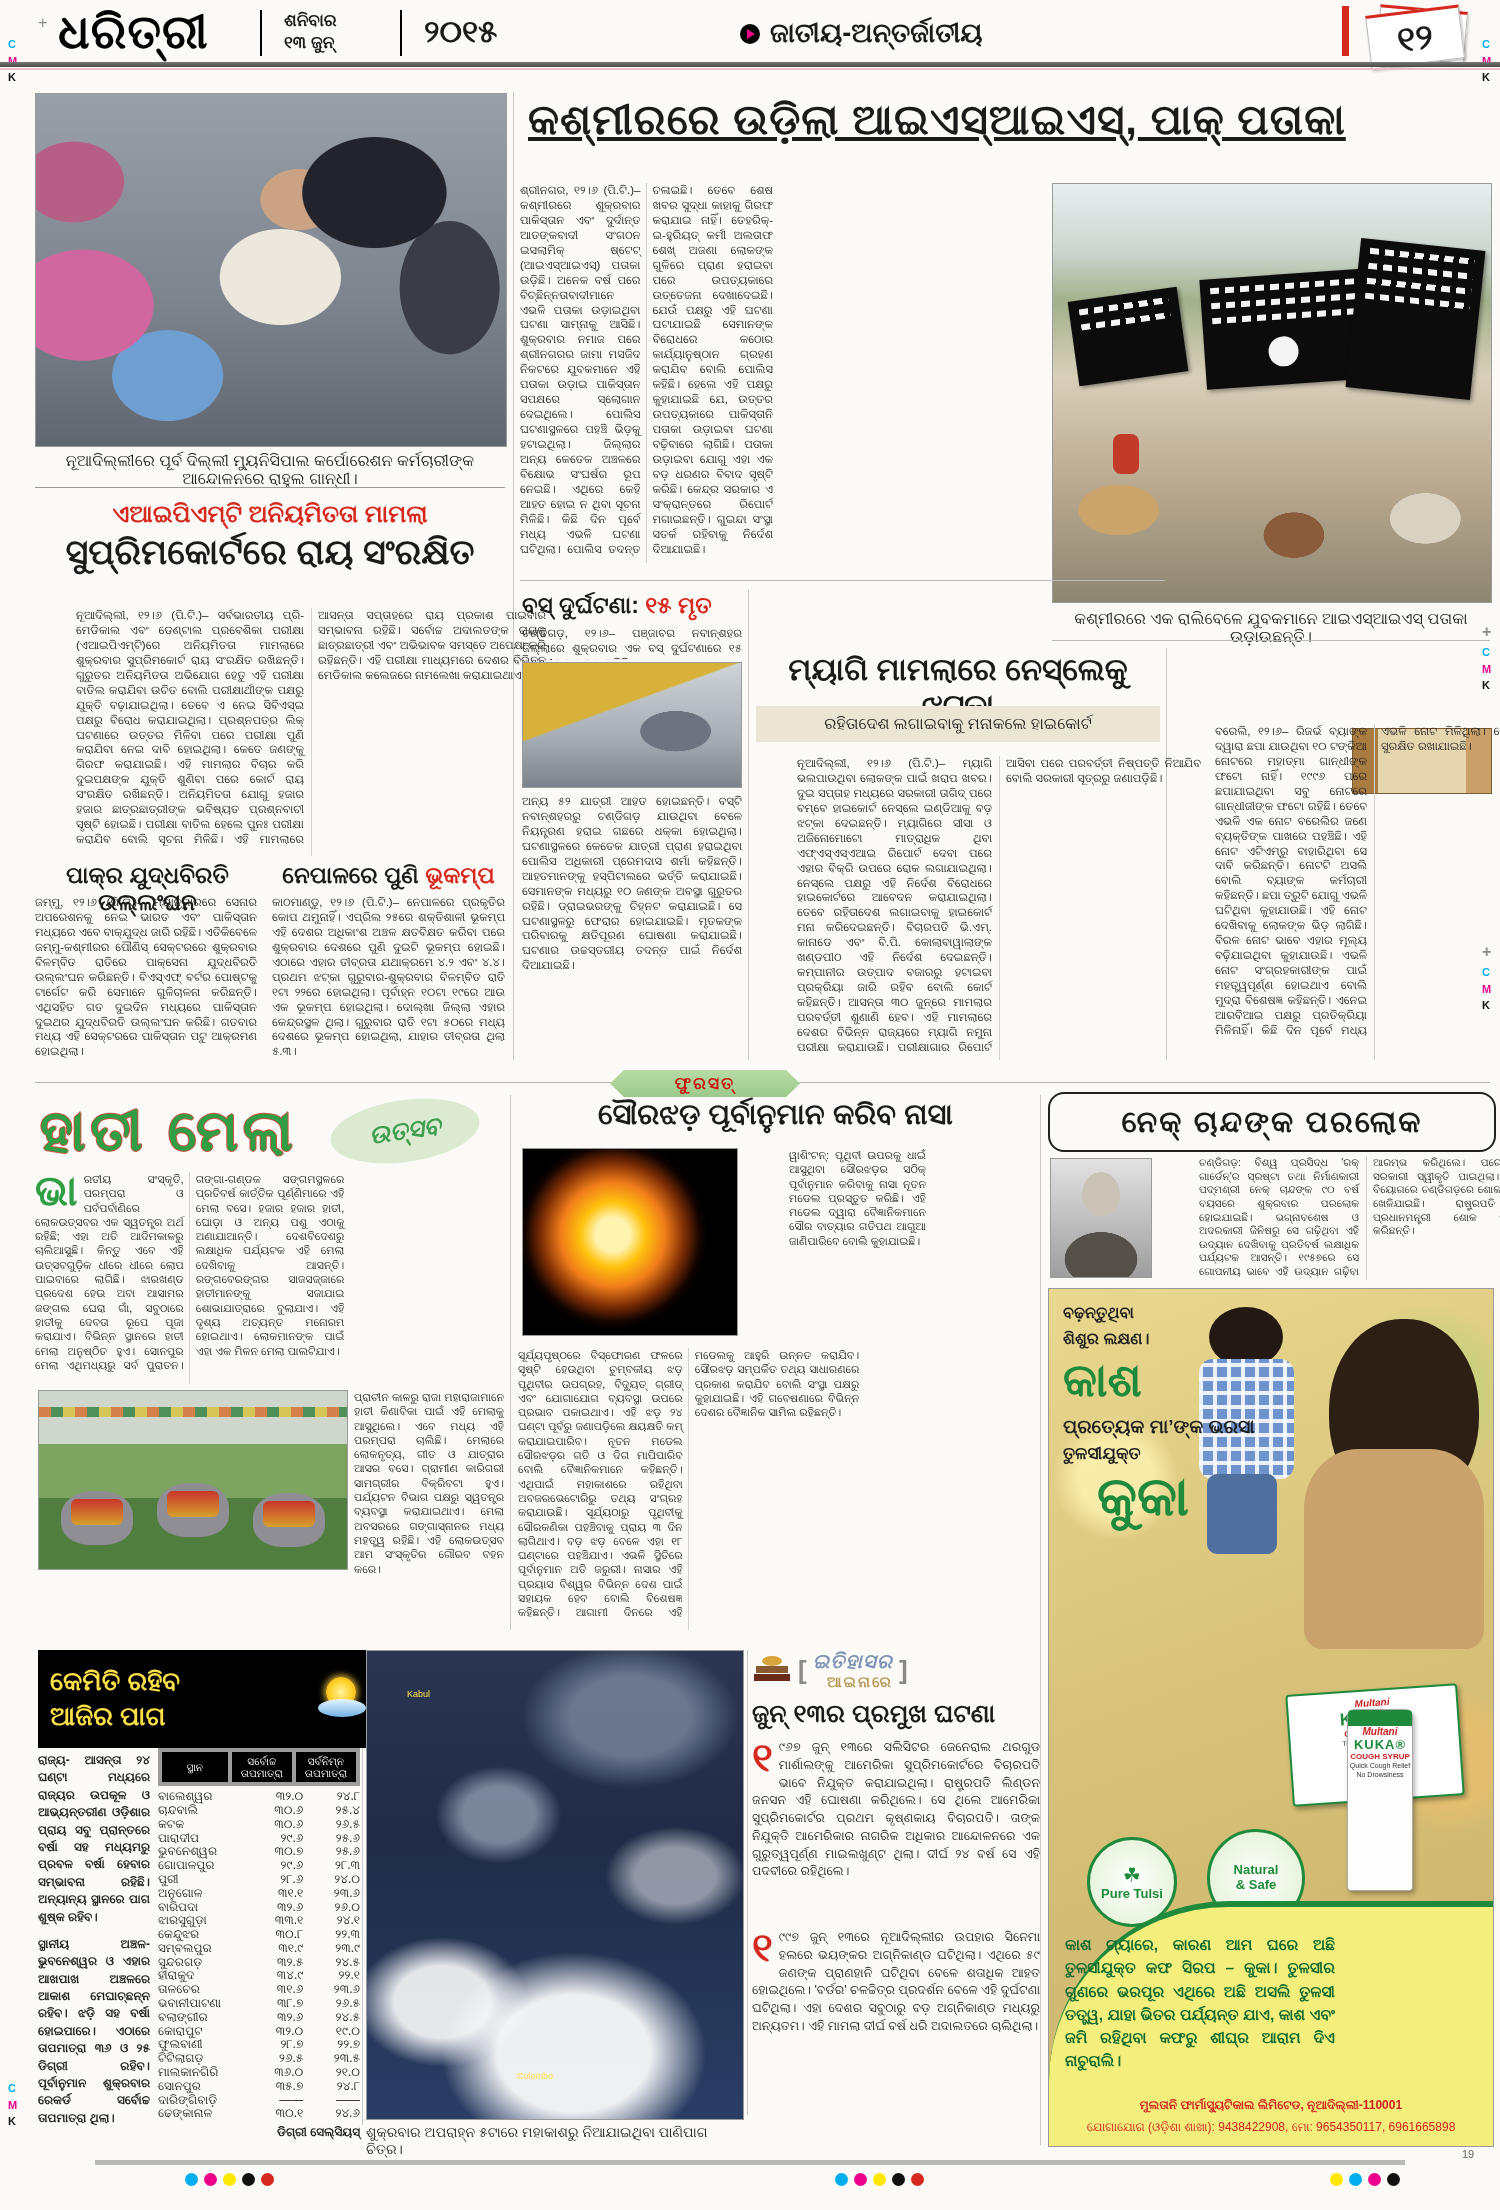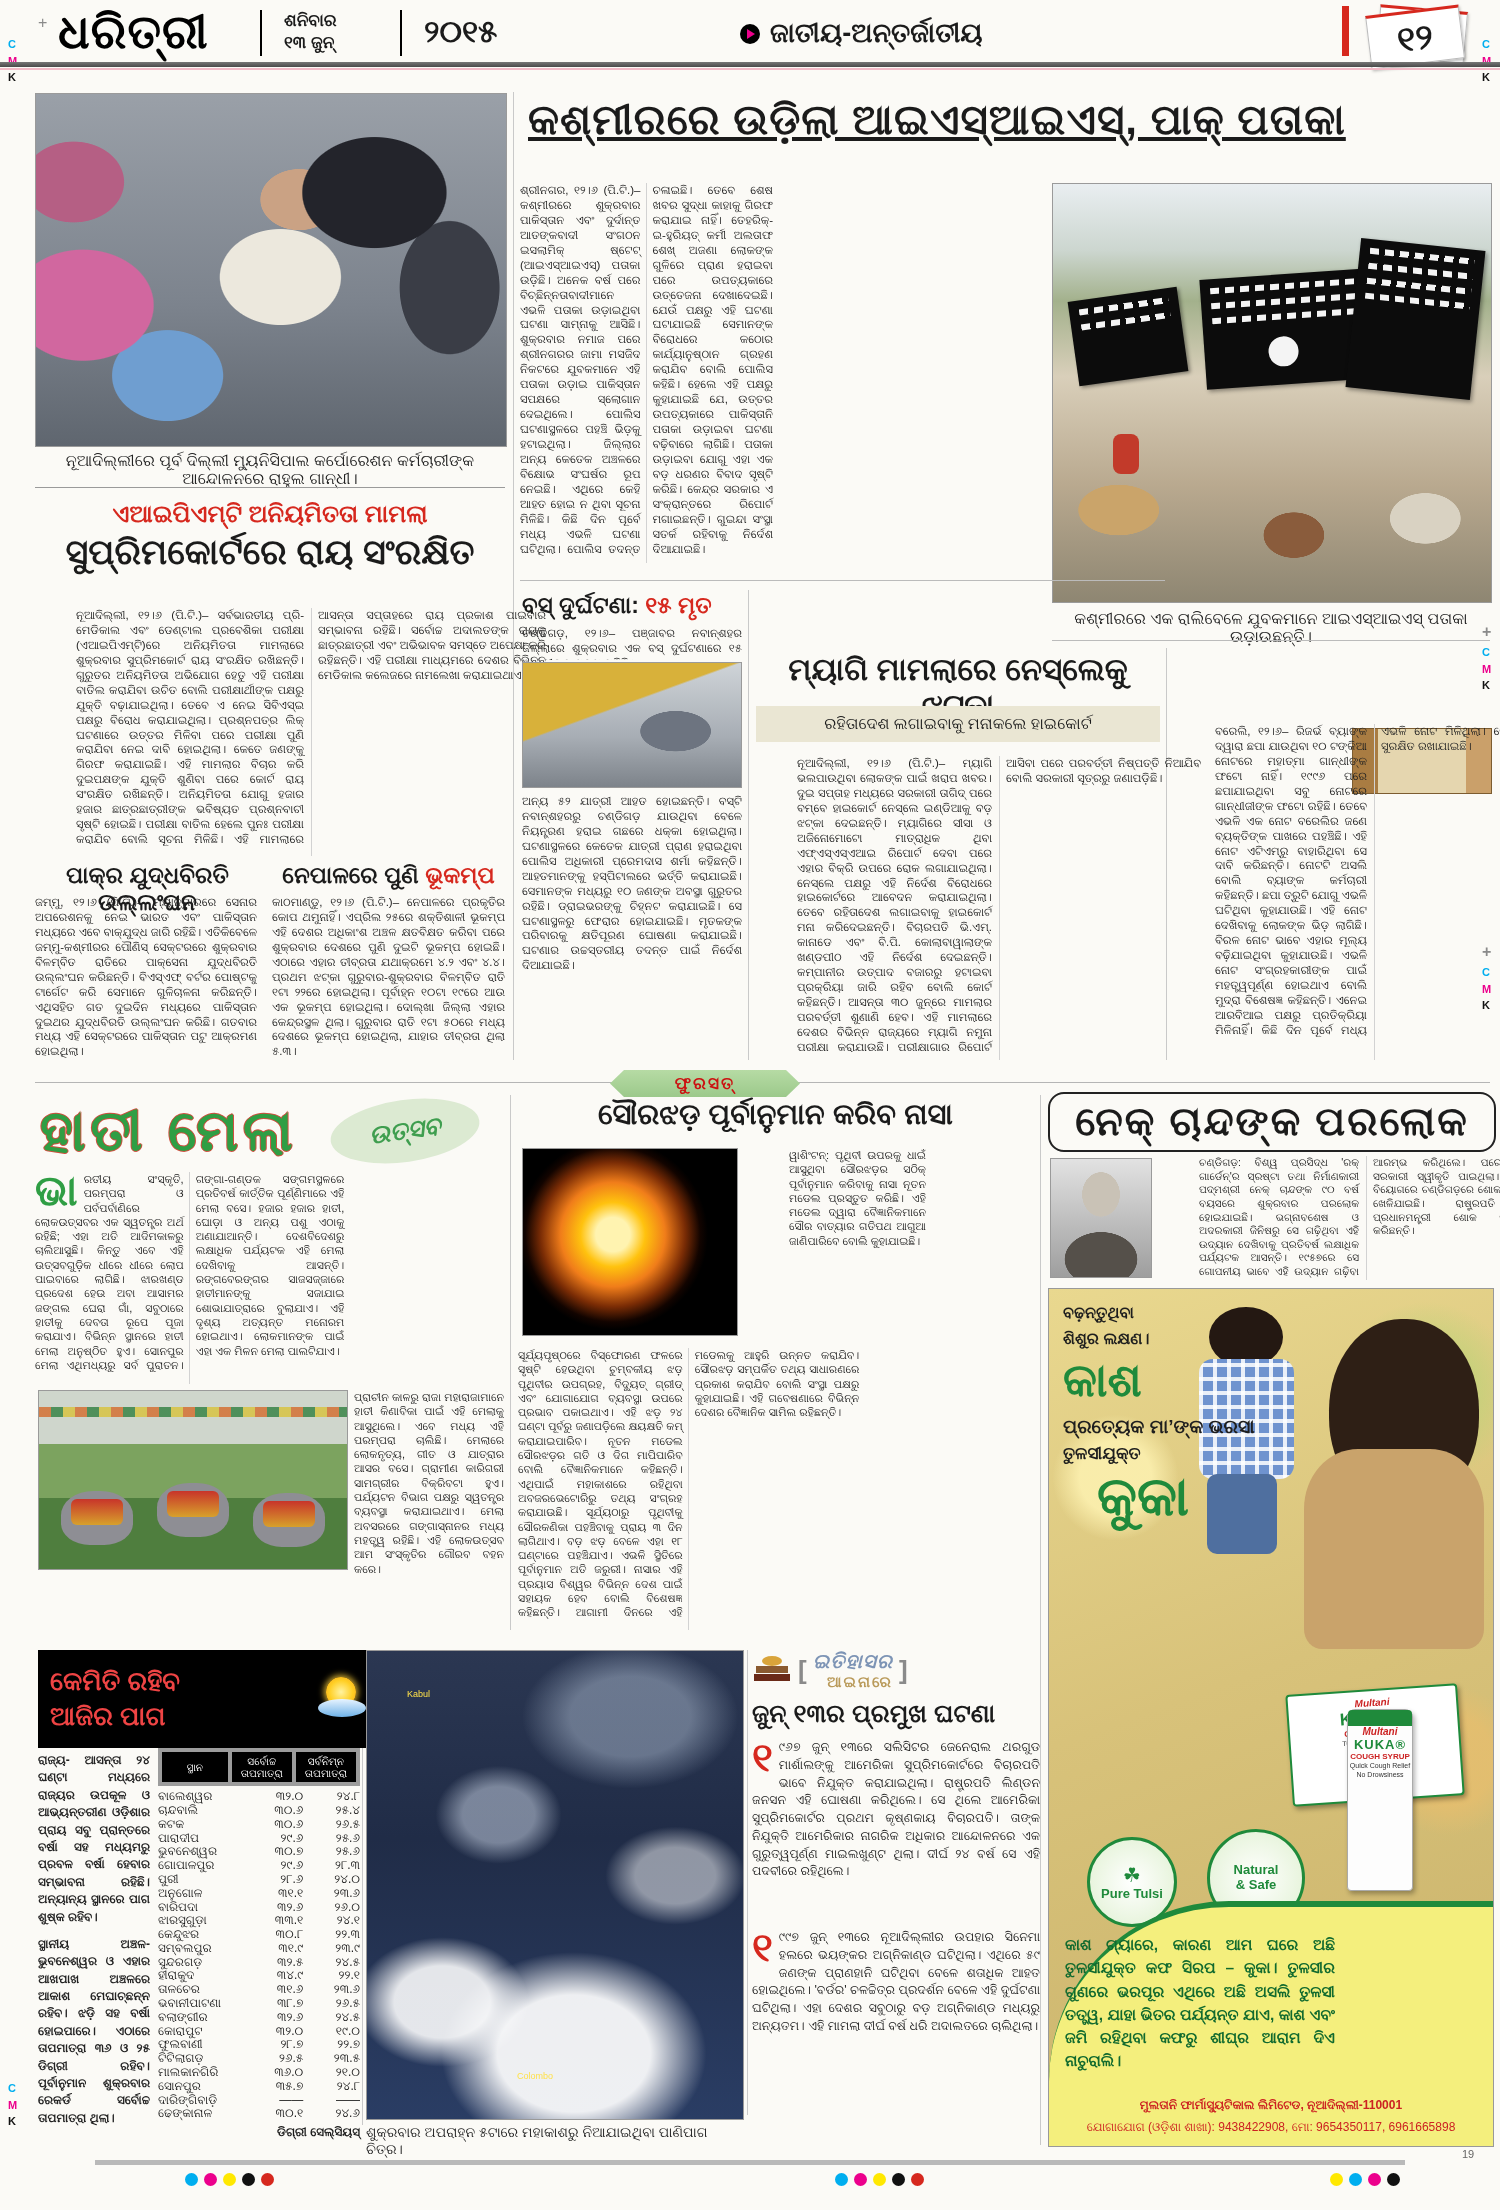--- a/index.html
+++ b/index.html
@@ -41,21 +41,21 @@
   .h-green{font-size:56px;font-weight:bold;color:var(--green_headline);letter-spacing:5px;
            text-shadow:1px 0 #d05040,-1px 0 #d05040,0 1px #d05040,0 -1px #d05040;}
   .utsav-blob{background:#dcead2;border-radius:50%;transform:rotate(-8deg);display:flex;align-items:center;justify-content:center;}
   .utsav-txt{color:#3f9e4f;font-size:25px;font-weight:bold;font-style:italic;}
   .ribbon{background:linear-gradient(180deg,#b6dba4,var(--ribbon_green));
           clip-path:polygon(0 50%,14px 0,calc(100% - 14px) 0,100% 50%,calc(100% - 14px) 100%,14px 100%);
           display:flex;align-items:center;justify-content:center;}
   .ribbon span{color:#cc1111;font-size:17px;font-weight:bold;letter-spacing:2px;}
   .h-nasa{font-size:29px;font-weight:bold;}
   .nek-box{border:2px solid #222;border-radius:16px;display:flex;align-items:center;justify-content:center;}
-  .h-nek{font-size:40px;font-weight:bold;letter-spacing:2px;}
+  .h-nek{font-size:30px;font-weight:bold;letter-spacing:2px;}
   .drop-green{float:left;font-size:42px;line-height:38px;font-weight:bold;color:var(--green_headline);margin:0 6px 0 0;}
   .drop-red{float:left;font-size:40px;line-height:36px;font-weight:bold;color:var(--red_accent);margin:0 6px 0 0;}
   
   .ph{overflow:hidden;border:1px solid #9a9a9a;}
   .ph-lead{background:
     radial-gradient(130px 100px at 72% 28%,#23242b 0 55%,transparent 56%),
     radial-gradient(90px 120px at 88% 55%,#3a3d46 0 55%,transparent 56%),
     radial-gradient(120px 95px at 52% 52%,#ece8dd 0 50%,transparent 51%),
     radial-gradient(70px 55px at 56% 30%,#caa284 0 55%,transparent 56%),
     radial-gradient(140px 110px at 10% 60%,#d1679f 0 50%,transparent 51%),
@@ -87,21 +87,21 @@
     linear-gradient(180deg,#e2e2e2,#9e9e9e);}
   .ph-map{background:
     radial-gradient(120px 90px at 20% 75%,rgba(255,255,255,.88) 0 40%,transparent 72%),
     radial-gradient(170px 130px at 55% 86%,rgba(255,255,255,.92) 0 45%,transparent 78%),
     radial-gradient(100px 70px at 82% 48%,rgba(255,255,255,.5) 0 40%,transparent 70%),
     radial-gradient(90px 70px at 35% 35%,rgba(230,240,255,.45) 0 40%,transparent 70%),
     radial-gradient(150px 100px at 70% 14%,rgba(205,220,238,.4) 0 40%,transparent 72%),
     linear-gradient(180deg,#2b3752 0%,#202c47 40%,#2a3d64 100%);}
   .map-label{position:absolute;color:#ffe14a;font-size:9px;}
   
-  .wx-title{background:#000;color:#ef4444;font-size:26px;font-weight:bold;line-height:1.35;display:flex;align-items:center;padding:6px 12px;}
+  .wx-title{background:#000;color:#fde047;font-size:26px;font-weight:bold;line-height:1.35;display:flex;align-items:center;padding:6px 12px;}
   .wx-left{font-size:12px;line-height:1.45;font-weight:bold;color:#222;text-align:justify;}
   .wx-headband{background:#9c9c9c;display:flex;gap:4px;padding:4px;}
   .chip{background:#000;color:#fff;font-size:10.5px;line-height:1.15;text-align:center;padding:3px 2px;}
   .wrow{display:flex;font-size:12px;line-height:13.8px;}
   .wp{flex:1.25;}.wv{flex:.8;text-align:right;}
   .sunicon{position:relative;width:60px;height:48px;margin-left:auto;}
   .sunicon .s{position:absolute;left:14px;top:2px;width:30px;height:30px;border-radius:50%;
       background:radial-gradient(#fff3a0,#ffcf24 55%,#f59e17);box-shadow:0 0 6px 2px rgba(255,210,60,.8);}
   .sunicon .c{position:absolute;left:6px;top:24px;width:48px;height:18px;border-radius:50%;
       background:linear-gradient(180deg,#e8f4ff,#6fb2e8);}

